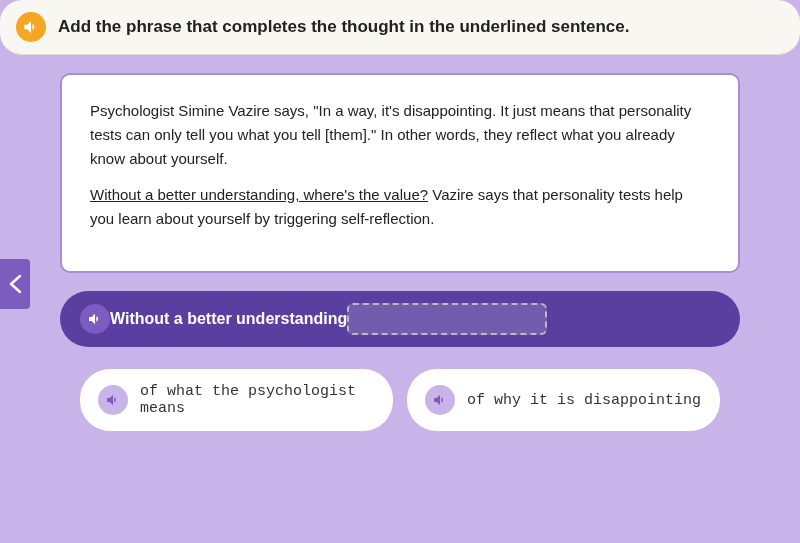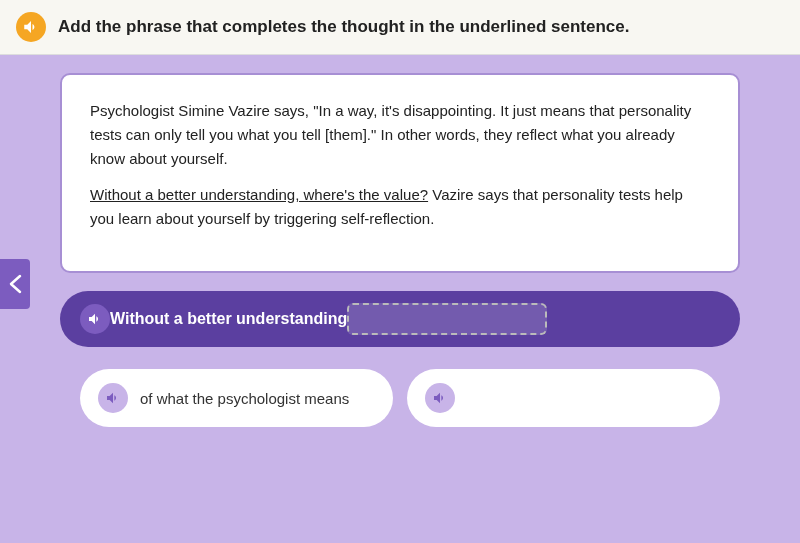--- a/index.html
+++ b/index.html
@@ -12,20 +12,21 @@
     }
 
     
     .header {
       background: #f8f7f2;
       display: flex;
       align-items: center;
       padding: 12px 16px;
       gap: 12px;
       border-bottom: 1px solid #ddd;
+      border-radius: 22px;
     }
     .header-icon {
       width: 30px;
       height: 30px;
       background: #f5a623;
       border-radius: 50%;
       display: flex;
       align-items: center;
       justify-content: center;
       flex-shrink: 0;
@@ -134,21 +135,21 @@
       border-radius: 30px;
       padding: 14px 18px;
       display: flex;
       align-items: center;
       gap: 12px;
       font-size: 15px;
       color: #333;
       cursor: pointer;
       border: none;
       text-align: left;
-      font-family: Liberation Sans, sans-serif;
+      font-family: Liberation Mono, monospace;
     }
     .option-btn .audio-btn {
       width: 30px;
       height: 30px;
       background: #c8b4e8;
       border-radius: 50%;
       display: flex;
       align-items: center;
       justify-content: center;
       flex-shrink: 0;
@@ -201,19 +202,20 @@
       </div>
       <span>of what the psychologist means</span>
     </button>
 
     <button class="option-btn">
       <div class="audio-btn">
         <svg viewBox="0 0 24 24" width="16" height="16" fill="#7c5cbf">
           <path d="M3 9v6h4l5 5V4L7 9H3zm13.5 3c0-1.77-1.02-3.29-2.5-4.03v8.05c1.48-.73 2.5-2.25 2.5-4.02z"></path>
         </svg>
       </div>
+      <span>of why it is disappointing</span>
     </button>
 
 
 
   </div>
 
 </div>
 
 </body></html>

